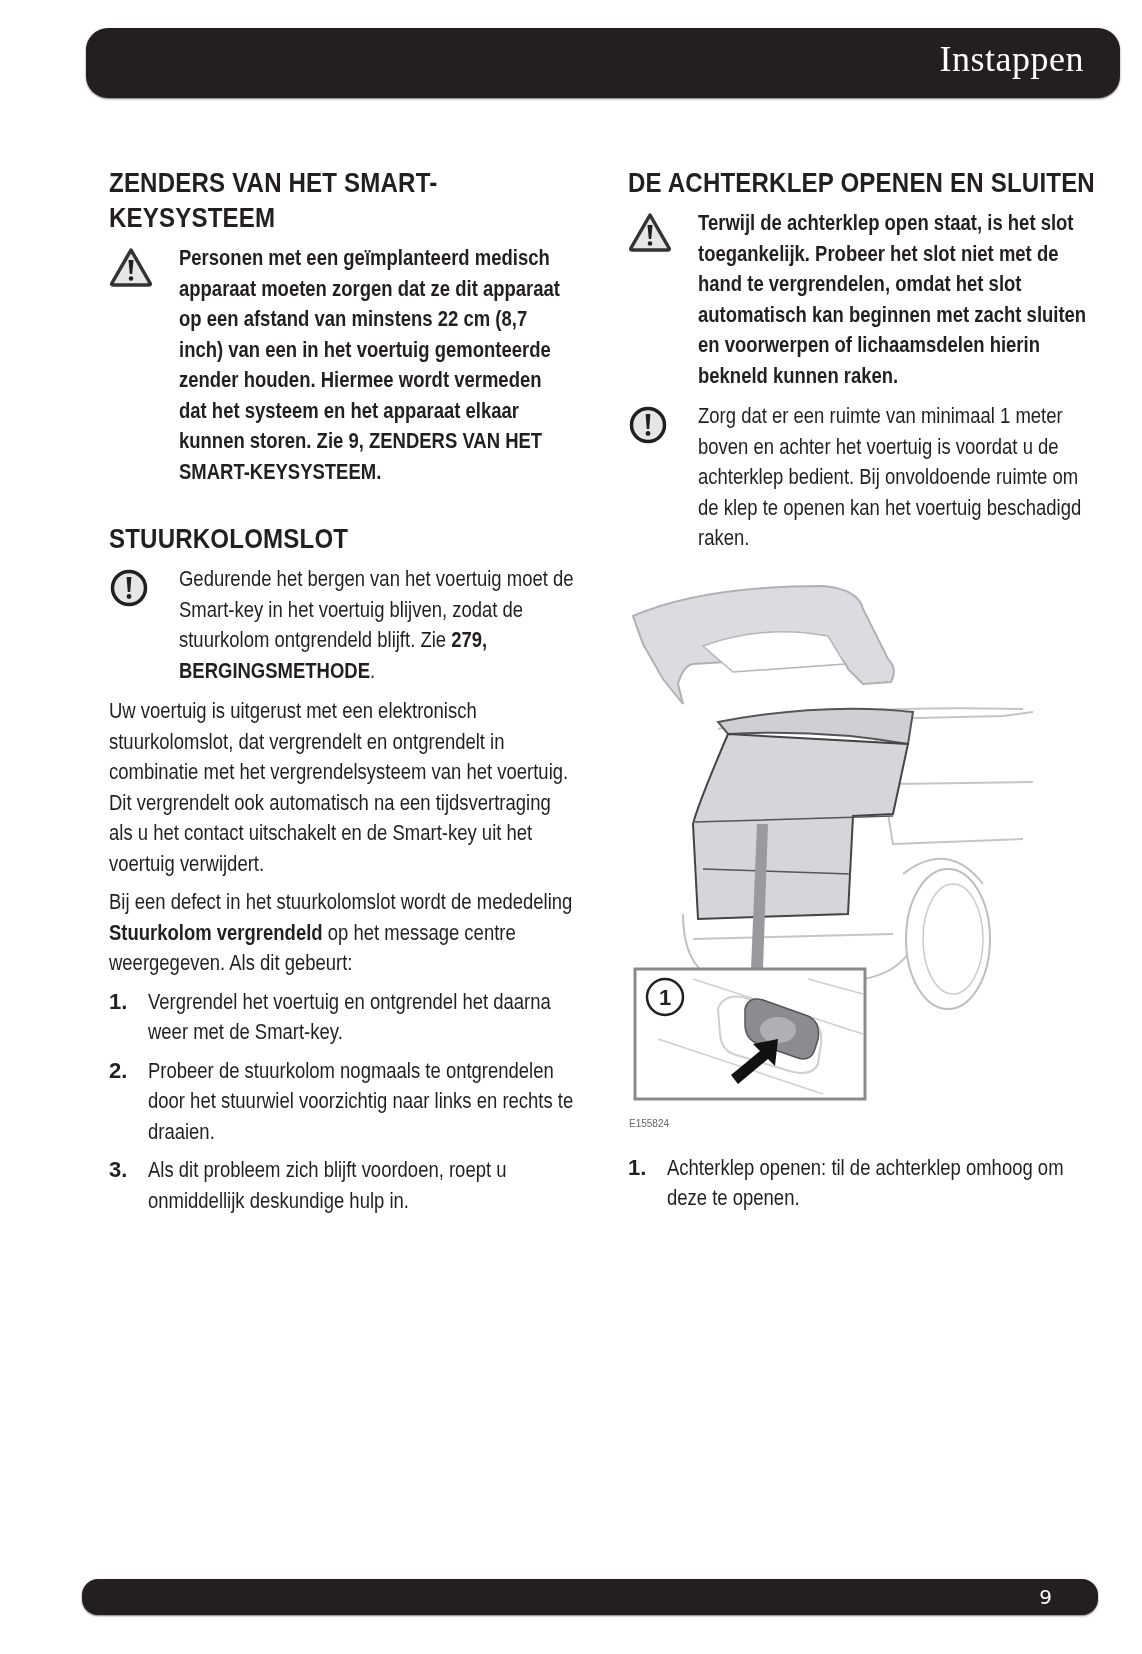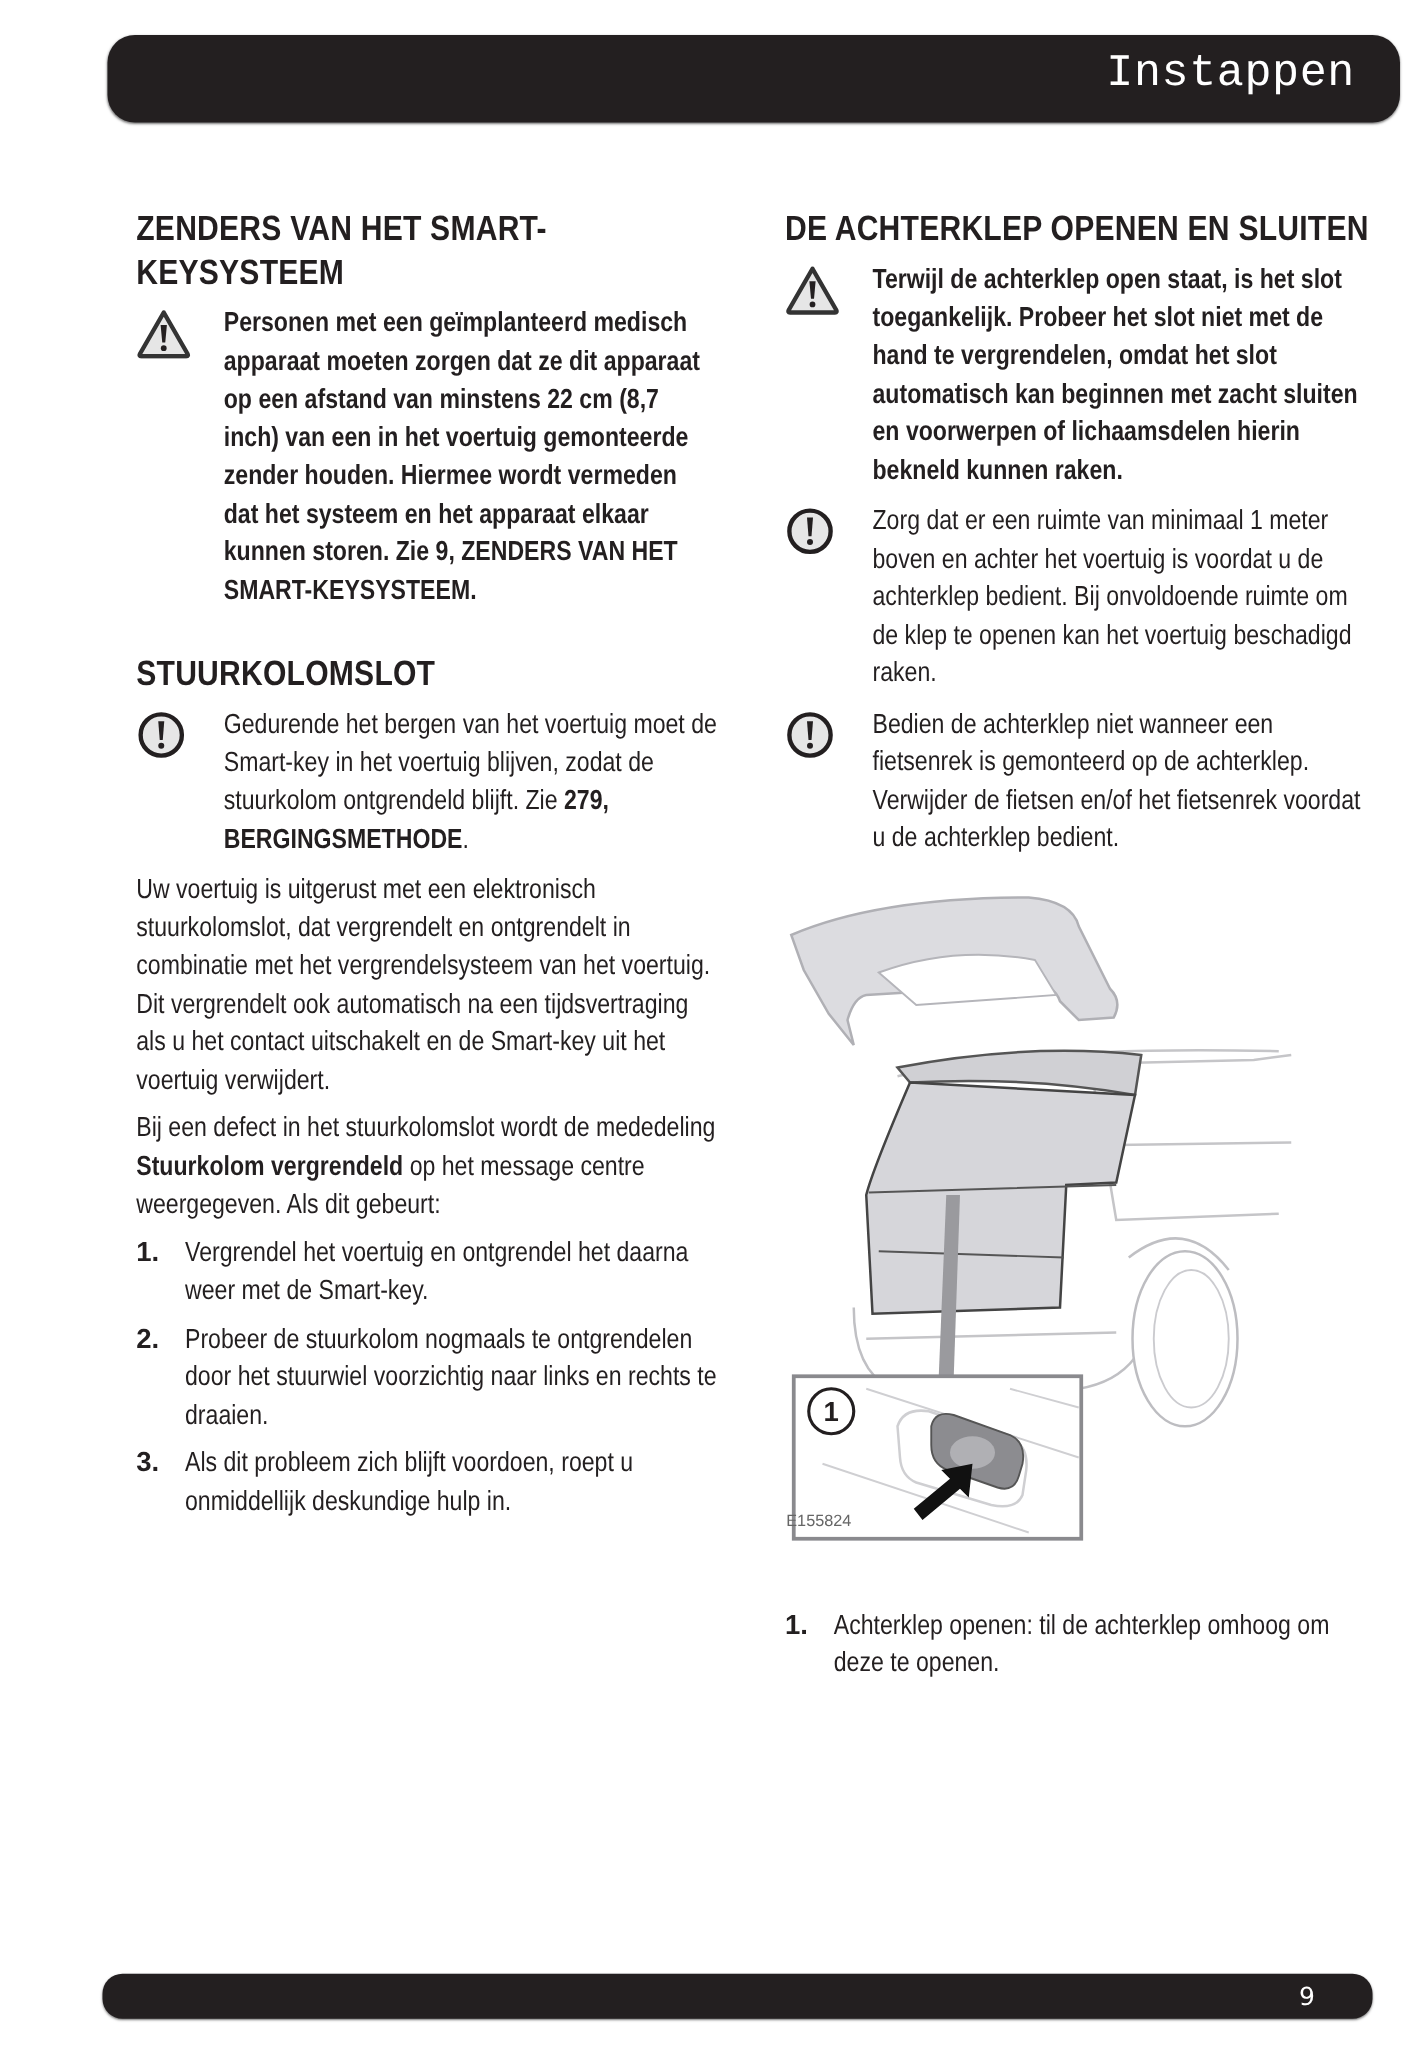--- a/index.html
+++ b/index.html
@@ -2,21 +2,21 @@
 <html><head>
 <meta charset="utf-8">
 <style>
   html, body { margin:0; padding:0; background:#ffffff; }
   body { width:1142px; height:1654px; position:relative; overflow:hidden;
          font-family:"Liberation Sans", "DejaVu Sans", sans-serif; color:#231f20; }
 
   .header-bar { position:absolute; left:86px; top:28px; width:1034px; height:70px;
     background:#231f20; border-radius:22px; box-shadow:0 1px 2px #777; }
   .header-title { position:absolute; right:36px; top:10px; color:#fff;
-    font-family:Liberation Mono, monospace; font-size:36px; letter-spacing:0.5px; }
+    font-family:Liberation Serif, serif; font-size:36px; letter-spacing:0.5px; }
 
   .footer-bar { position:absolute; left:82px; top:1579px; width:1016px; height:36px;
     background:#231f20; border-radius:16px; box-shadow:0 1px 2px #777; }
   .page-number { position:absolute; right:46px; top:6px; color:#fff;
     font-family:"DejaVu Sans", sans-serif; font-size:20px; }
 
   .col { position:absolute; top:165px; }
   .col-left { left:109px; width:465px; }
   .col-right { left:628px; width:462px; }
 
@@ -34,21 +34,21 @@
     width:119%; margin:0 0 8px 0; }
   .para b { font-weight:bold; }
 
   .steps { margin:0; padding:0; list-style:none; }
   .step { position:relative; padding-left:39px; margin-bottom:8px; }
   .step-num { position:absolute; left:0; top:0; font-weight:bold; font-size:22px; line-height:30.5px; }
   .step-text { font-size:22px; line-height:30.5px; transform:scaleX(0.84); transform-origin:left;
     width:119%; }
 
   .figure { position:relative; width:420px; height:555px; margin:30px 0 0 -5px; }
-  .figure-code { position:absolute; left:6px; top:493px; font-size:13px; color:#666; }
+  .figure-code { position:absolute; left:6px; top:534px; font-size:10px; color:#666; }
 
   .spacer-24 { height:24px; }
 </style>
 </head>
 <body>
 
 <div class="header-bar">
   <span class="header-title">Instappen</span>
 </div>
 
@@ -111,28 +111,20 @@
 
   <div class="note">
     <svg class="icon" viewBox="0 0 44 40">
       <circle cx="20" cy="20" r="16.5" fill="#e6e6e6" stroke="#231f20" stroke-width="3.5"></circle>
       <path d="M17.6 9 L22.4 9 L21.2 24 L18.8 24 Z" fill="#231f20"></path>
       <circle cx="20" cy="28.5" r="2.4" fill="#231f20"></circle>
     </svg>
     <div class="note-text">Zorg dat er een ruimte van minimaal 1 meter boven en achter het voertuig is voordat u de achterklep bedient. Bij onvoldoende ruimte om de klep te openen kan het voertuig beschadigd raken.</div>
   </div>
 
-  <div class="note">
-    <svg class="icon" viewBox="0 0 44 40">
-      <circle cx="20" cy="20" r="16.5" fill="#e6e6e6" stroke="#231f20" stroke-width="3.5"></circle>
-      <path d="M17.6 9 L22.4 9 L21.2 24 L18.8 24 Z" fill="#231f20"></path>
-      <circle cx="20" cy="28.5" r="2.4" fill="#231f20"></circle>
-    </svg>
-    <div class="note-text">Bedien de achterklep niet wanneer een fietsenrek is gemonteerd op de achterklep. Verwijder de fietsen en/of het fietsenrek voordat u de achterklep bedient.</div>
-  </div>
 
   <div class="figure">
     <svg width="420" height="520" viewBox="0 0 420 520">
 
       <path d="M10 32 Q80 2 200 2 Q235 5 240 25 L265 75 Q275 85 268 98 L240 100 L225 85 Q220 70 200 72 L70 80 Q60 82 55 100 L60 120 L40 95 L20 60 Z" fill="#dcdce0" stroke="#b0b0b5" stroke-width="2"></path>
       <path d="M80 62 Q140 40 205 52 L222 80 L110 88 Z" fill="#fff" stroke="#b5b5ba" stroke-width="1.5"></path>
 
       <path d="M95 145 Q200 120 400 125 M250 135 L380 132 L410 128" fill="none" stroke="#c5c5c8" stroke-width="2"></path>
       <path d="M250 140 L270 260 L400 255 M270 200 L410 198" fill="none" stroke="#c5c5c8" stroke-width="2"></path>
 

